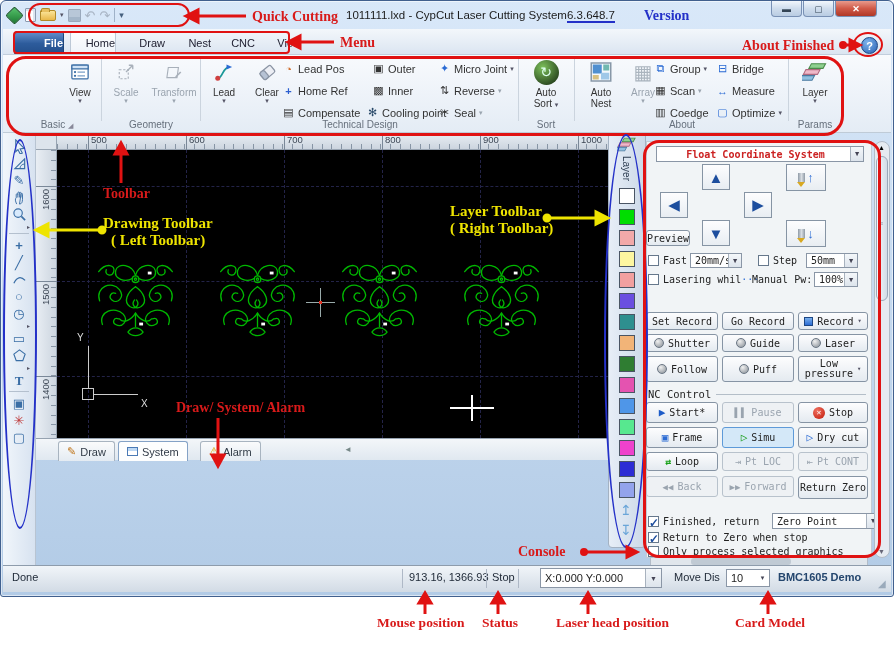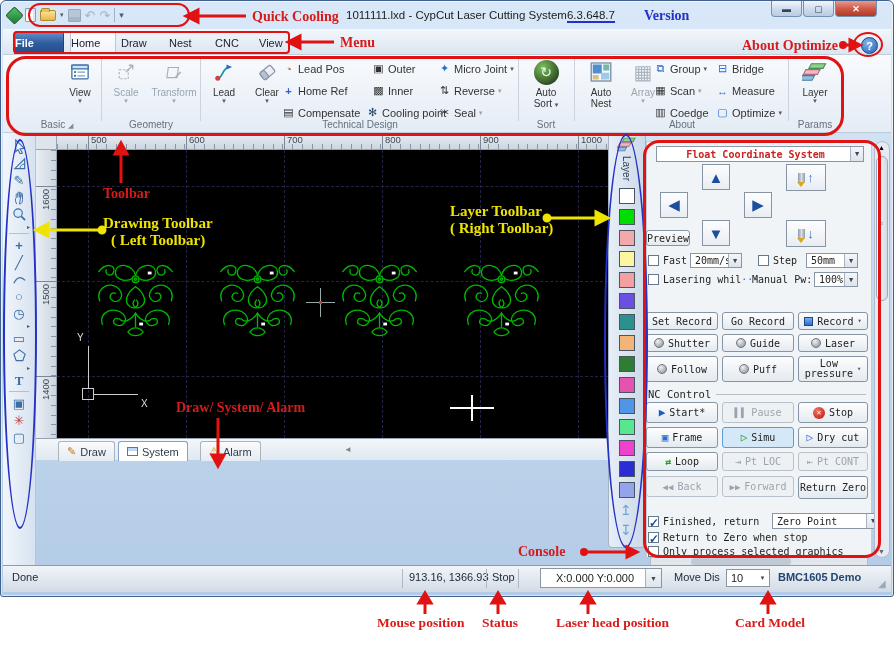--- a/index.html
+++ b/index.html
@@ -16,21 +16,21 @@
 .qa{position:absolute;top:6px;display:flex;align-items:center;gap:4px}
 .qaic{height:18px;display:flex;align-items:center;justify-content:center;font-size:13px}
 .logo{width:13px;height:13px;transform:rotate(45deg);background:linear-gradient(135deg,#55c26a,#1d7a32);border-radius:2px;border:1px solid #14541f}
 .pageic{width:11px;height:14px;background:#fff;border:1px solid #8a9ab0;border-radius:1px;box-shadow:inset -2px 2px 0 #dce6f0}
 .folderic{width:16px;height:11px;background:linear-gradient(#fbe59a,#e8b84a);border:1px solid #b08a28;border-radius:1px 2px 2px 1px;position:relative}
 .folderic:before{content:"";position:absolute;left:0;top:-3px;width:7px;height:3px;background:#e8c060;border:1px solid #b08a28;border-bottom:none;border-radius:2px 2px 0 0}
 .saveic{width:13px;height:13px;background:#aebdcd;border:1px solid #8494a8;border-radius:1px;box-shadow:inset 0 -4px 0 #93a6ba;opacity:.75}
 .disg{color:#a8b4c4}
 
 .menubar{position:absolute;left:3px;top:29px;width:888px;height:26px;background:linear-gradient(#f3f7fb,#dbe5f1);border-bottom:1px solid #c2cedc}
-.mtab{position:absolute;height:23px;line-height:22px;text-align:left;font-size:11px;color:#223}
+.mtab{position:absolute;height:23px;line-height:22px;text-align:right;font-size:11px;color:#223}
 .mtab.file{background:linear-gradient(#6490cc,#2d5c9c 55%,#244f8c);color:#fff;border:1px solid #1e4478;border-radius:3px 3px 0 0;font-weight:bold}
 .mtab.active{background:linear-gradient(#fefefe,#eef3f9);border:1px solid #bcc8d6;border-bottom:none;border-radius:3px 3px 0 0}
 .helpbtn{position:absolute;left:861px;top:37px;width:17px;height:17px;border-radius:50%;background:radial-gradient(circle at 35% 30%,#7db4ec,#2a62b4);color:#fff;font-weight:bold;font-size:11px;display:flex;align-items:center;justify-content:center;border:1px solid #1c4684}
 
 .ribbon{position:absolute;left:3px;top:55px;width:888px;height:78px;background:linear-gradient(#f8fafd,#e4ecf5);border-bottom:1px solid #bfcbd7}
 .bigbtn{position:absolute;top:57px;height:60px;display:flex;flex-direction:column;align-items:center;font-size:10px;color:#333}
 .bigbtn .ic{height:30px;display:flex;align-items:center;justify-content:center}
 .bigbtn .lb{line-height:11px}
 .caret{font-size:7px;color:#556;line-height:6px}
 .dis,.dis .lb,.dis .caret{color:#9aa4af}
@@ -678,36 +678,36 @@
   </div>
 
   <div class="statusbar"></div>
   <span class="abs" style="left:12px;top:571px;font-size:11px;color:#222c3a">Done</span>
   <span class="ssep" style="left:402px"></span>
   <span class="abs" style="left:409px;top:571px;font-size:11px;color:#222c3a">913.16, 1366.93</span>
   <span class="ssep" style="left:486px"></span>
   <span class="abs" style="left:492px;top:571px;font-size:11px;color:#222c3a">Stop</span>
   <span class="ssep" style="left:518px"></span>
   <div class="combo" style="left:540px;top:568px;width:122px;height:20px;font-family:'Liberation Sans',sans-serif;font-size:11px">
-    <span class="cv" style="text-align:center">X:0.000 Y:0.000</span>
+    <span class="cv" style="">X:0.000 Y:0.000</span>
       <span class="cd" style="width:16px">▼</span>
   </div>
   <span class="abs" style="left:674px;top:571px;font-size:11px;color:#222c3a">Move Dis</span>
   <div class="combo" style="left:726px;top:569px;width:44px;height:18px;font-family:'Liberation Sans',sans-serif;font-size:11px">
     <span class="cv">10</span>
       <span class="cd" style="border:none;background:none">▾</span>
   </div>
   <span class="abs" style="left:778px;top:571px;font-size:11px;color:#24466e;font-weight:bold">BMC1605 Demo</span>
   <span class="abs" style="left:878px;top:578px;font-size:10px;color:#9aaabb">◢</span>
 
   <div class="ring" style="left:28px;top:3px;width:162px;height:24px;border-radius:12px"></div>
-  <div class="ann" style="left:252px;top:9px">Quick Cooling</div>
+  <div class="ann" style="left:252px;top:9px">Quick Cutting</div>
   <div class="ring" style="left:13px;top:31px;width:277px;height:23px;border-radius:4px"></div>
   <div class="ann" style="left:340px;top:35px">Menu</div>
-  <div class="ann" style="left:742px;top:38px">About Optimize</div>
+  <div class="ann" style="left:742px;top:38px">About Finished</div>
   <div class="ring" style="left:853px;top:32px;width:30px;height:25px;border-radius:50%"></div>
   <div class="ring" style="left:6px;top:56px;width:838px;height:80px;border-radius:20px;border-width:3px"></div>
   <div class="ann" style="left:103px;top:186px">Toolbar</div>
   <div class="bluering" style="left:3px;top:139px;width:34px;height:390px"></div>
   <div class="ann yellow" style="left:103px;top:215px">
     <span>Drawing Toolbar</span><br>
     <span style="padding-left:8px">( Left Toolbar)</span>
   </div>
   <div class="ann yellow" style="left:450px;top:203px">
     <span>Layer Toolbar</span><br>

